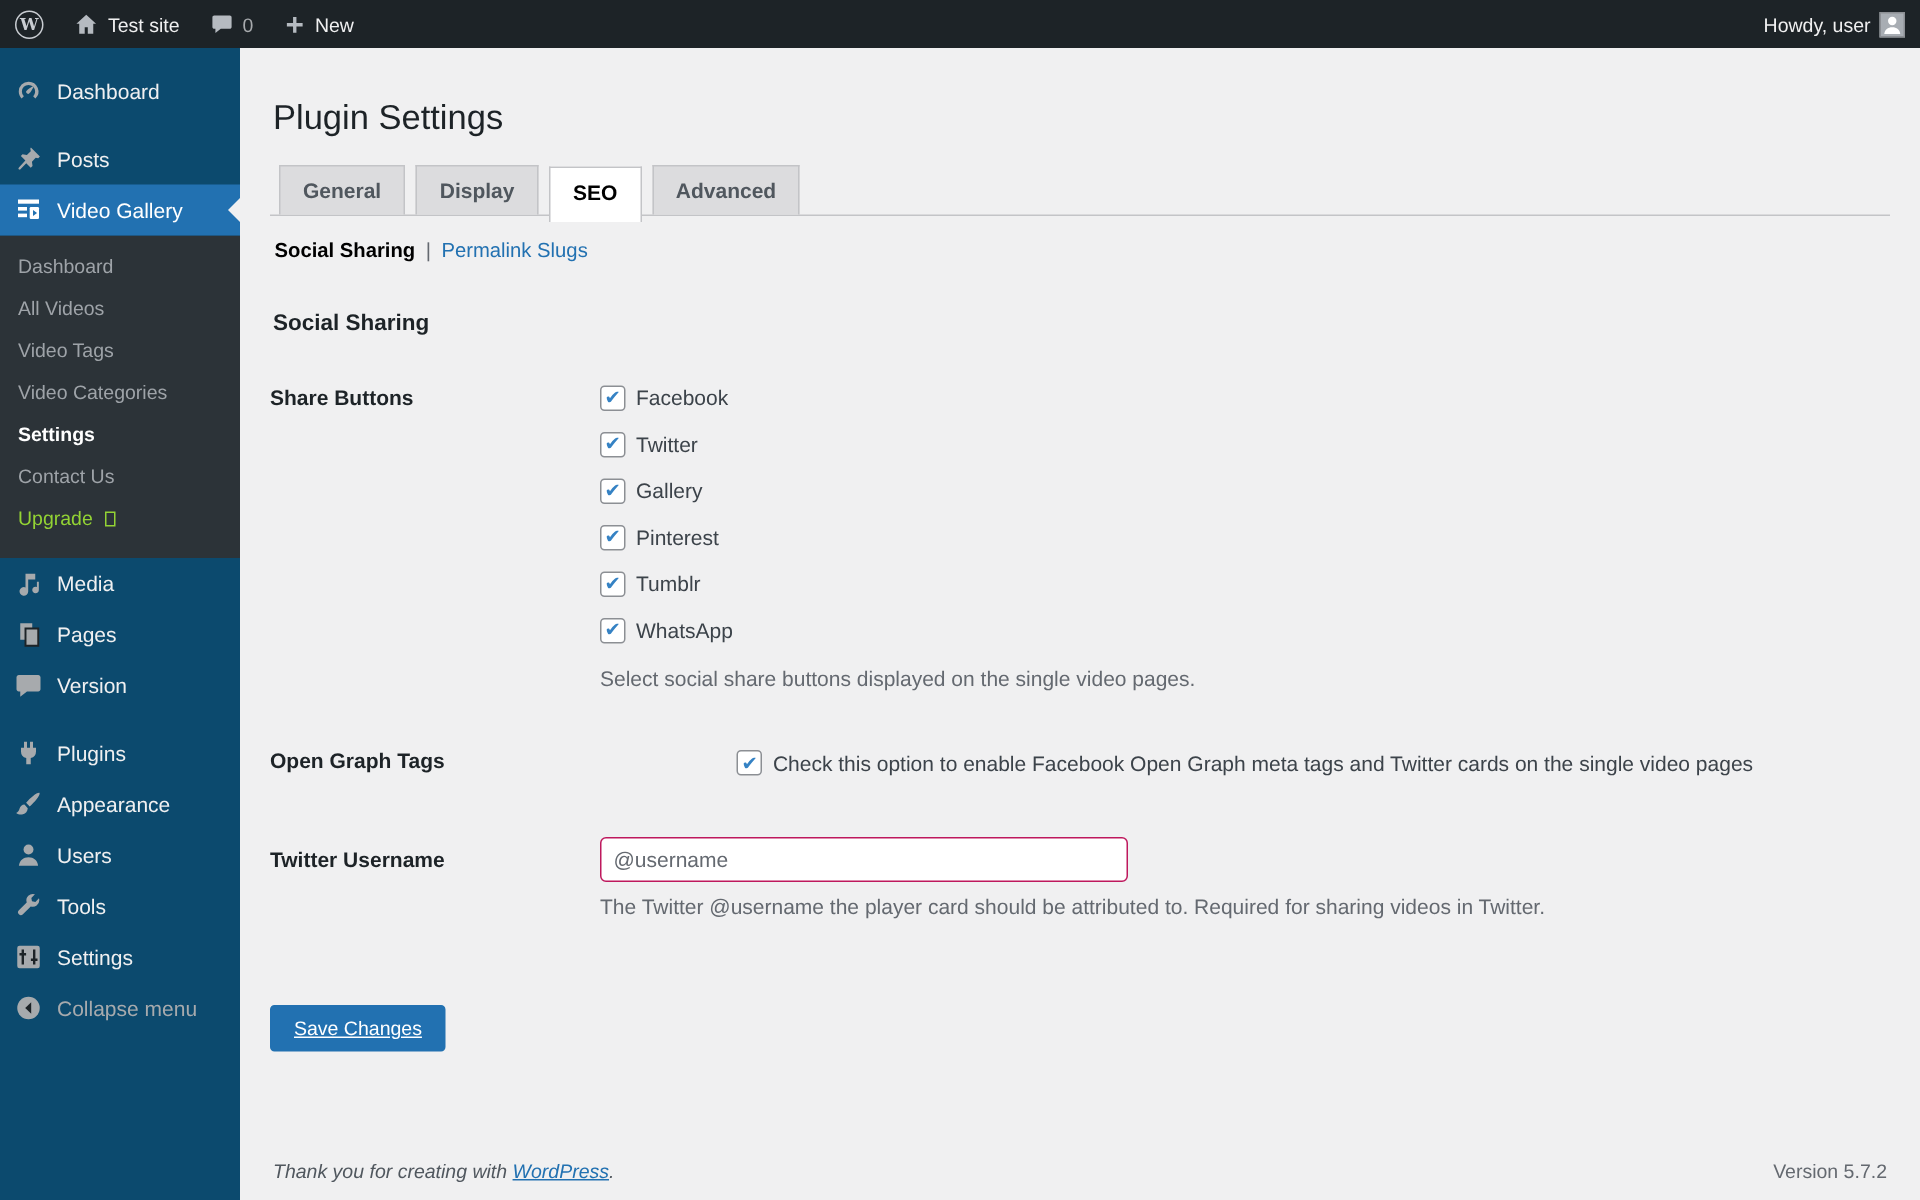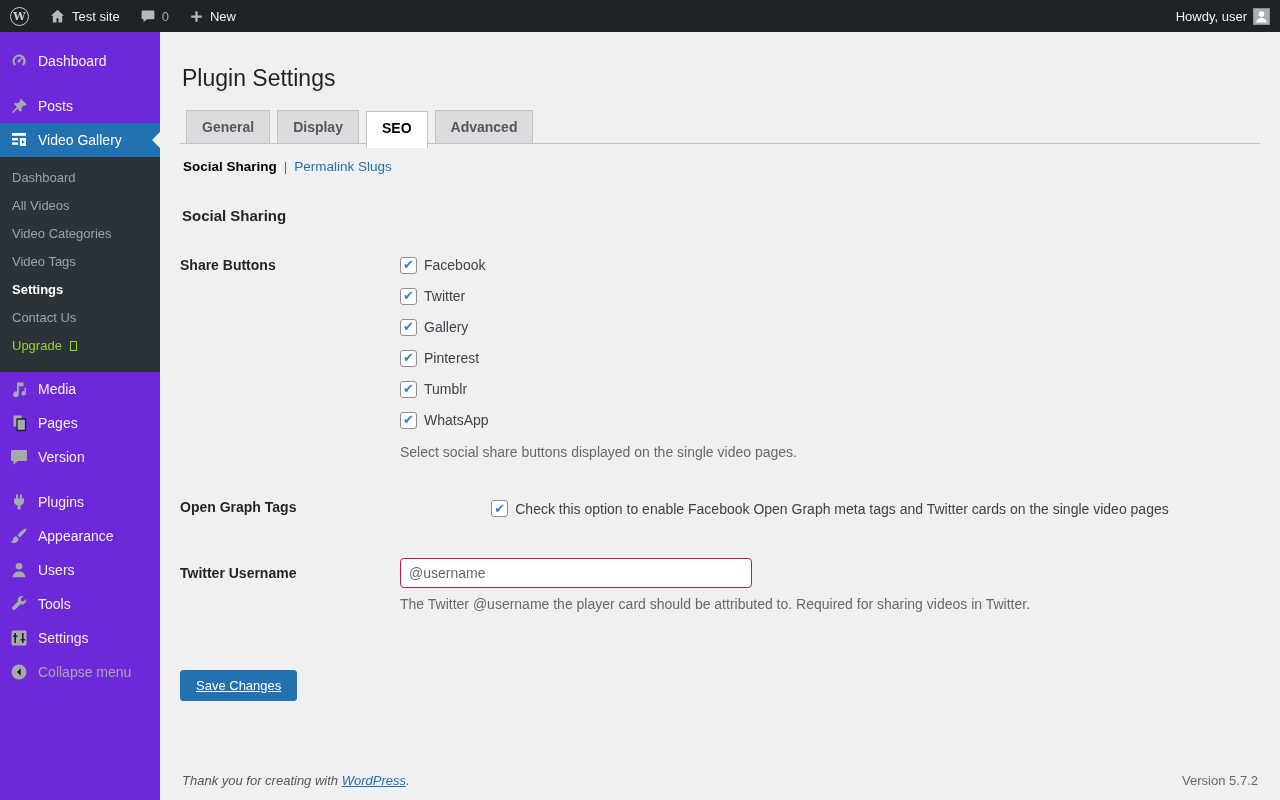--- a/index.html
+++ b/index.html
@@ -16,21 +16,21 @@
   .ab-item svg { fill: #b5bac0; }
   .wp-logo-circle { width: 19px; height: 19px; border: 1.8px solid #c9cdd2; border-radius: 50%;
     display: flex; align-items: center; justify-content: center; color: #c9cdd2;
     font-family: "DejaVu Serif", serif; font-size: 11px; font-weight: 700; }
   .ab-count { color: #a7aaad; }
   .avatar { width: 17px; height: 17px; background: #a8adb3; border: 1px solid #8c8f94;
     display: inline-flex; align-items: flex-end; justify-content: center; overflow: hidden; }
 
   
   .sidebar { position: fixed; top: 32px; left: 0; width: 160px; height: 768px;
-    background: #6d28d9; color: #f0f0f1; font-size: 14px; padding-top: 12px; }
+    background: #0c4a6e; color: #f0f0f1; font-size: 14px; padding-top: 12px; }
   .menu-item { display: flex; align-items: center; gap: 9px; height: 34px;
     padding: 0 8px 0 9px; cursor: pointer; color: #f0f0f1; }
   .menu-item svg { fill: #a7aaad; flex: 0 0 auto; }
   .menu-item.active { background: #2271b1; color: #fff; position: relative; }
   .menu-item.active svg { fill: #fff; }
   .menu-item.active::after { content: ""; position: absolute; right: 0; top: 50%;
     margin-top: -8px; width: 0; height: 0; border-top: 8px solid transparent;
     border-bottom: 8px solid transparent; border-right: 8px solid #f0f0f1; }
   .menu-sep { height: 11px; }
   .submenu { background: #2c3338; padding: 7px 0 12px; }
@@ -166,22 +166,22 @@
         <rect x="3" y="8" width="6" height="2.4"></rect>
         <rect x="3" y="12.4" width="6" height="2.4"></rect>
         <rect x="10.8" y="8" width="6.2" height="8" rx="0.8"></rect>
         <path d="M13 10l2.7 2-2.7 2z" fill="#2271b1"></path>
       </svg>
     <span>Video Gallery</span>
   </div>
   <div class="submenu">
     <span class="submenu-item">Dashboard</span>
     <span class="submenu-item">All Videos</span>
+    <span class="submenu-item">Video Tags</span>
     <span class="submenu-item">Video Categories</span>
-    <span class="submenu-item">Video Tags</span>
     <span class="submenu-item current">Settings</span>
     <span class="submenu-item">Contact Us</span>
     <span class="submenu-item upgrade"><span>Upgrade</span><span class="ext-icon"></span></span>
   </div>
   <div class="menu-item">
     <svg width="20" height="20" viewBox="0 0 20 20">
         <path d="M8 3.5v9.1a2.9 2.9 0 1 0 1.8 2.7V7.3h4.7V3.5z"></path>
         <path d="M15.6 8.8v3.5a2.2 2.2 0 1 0 1.3 2V8.8z"></path>
       </svg>
     <span>Media</span>

